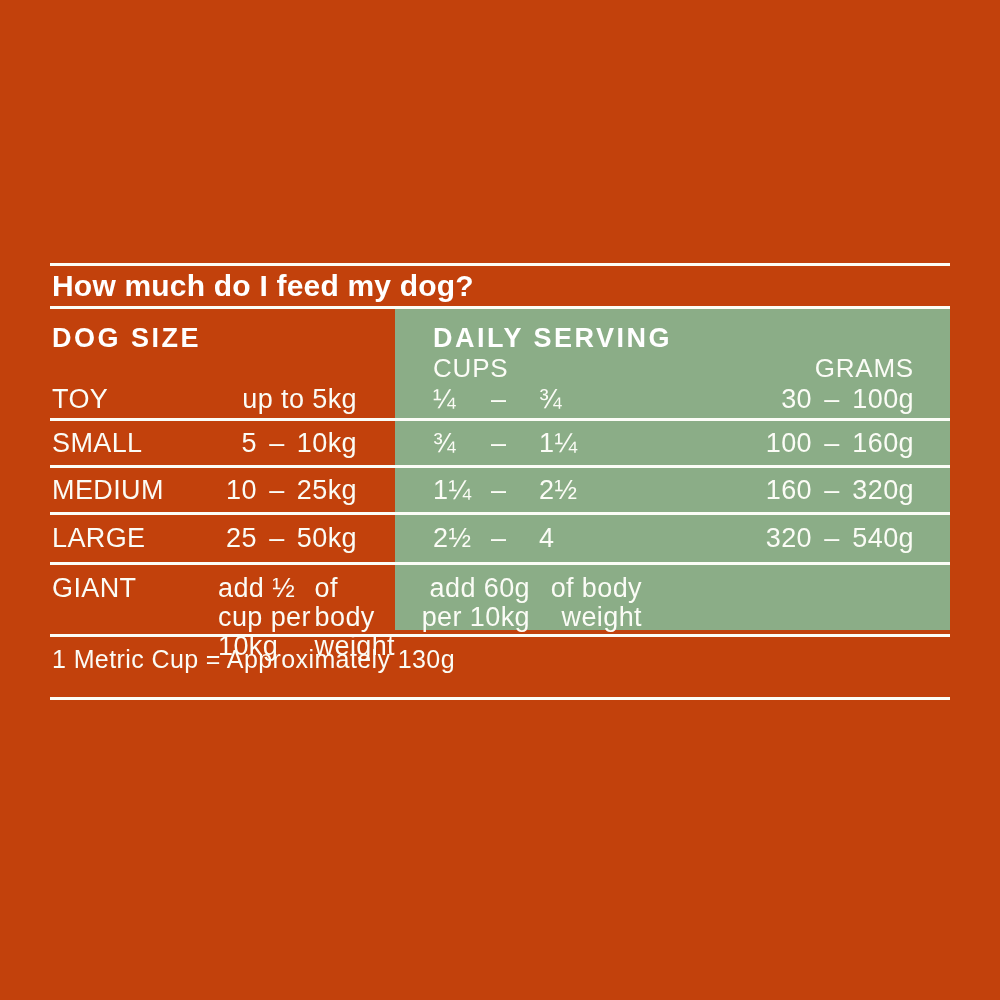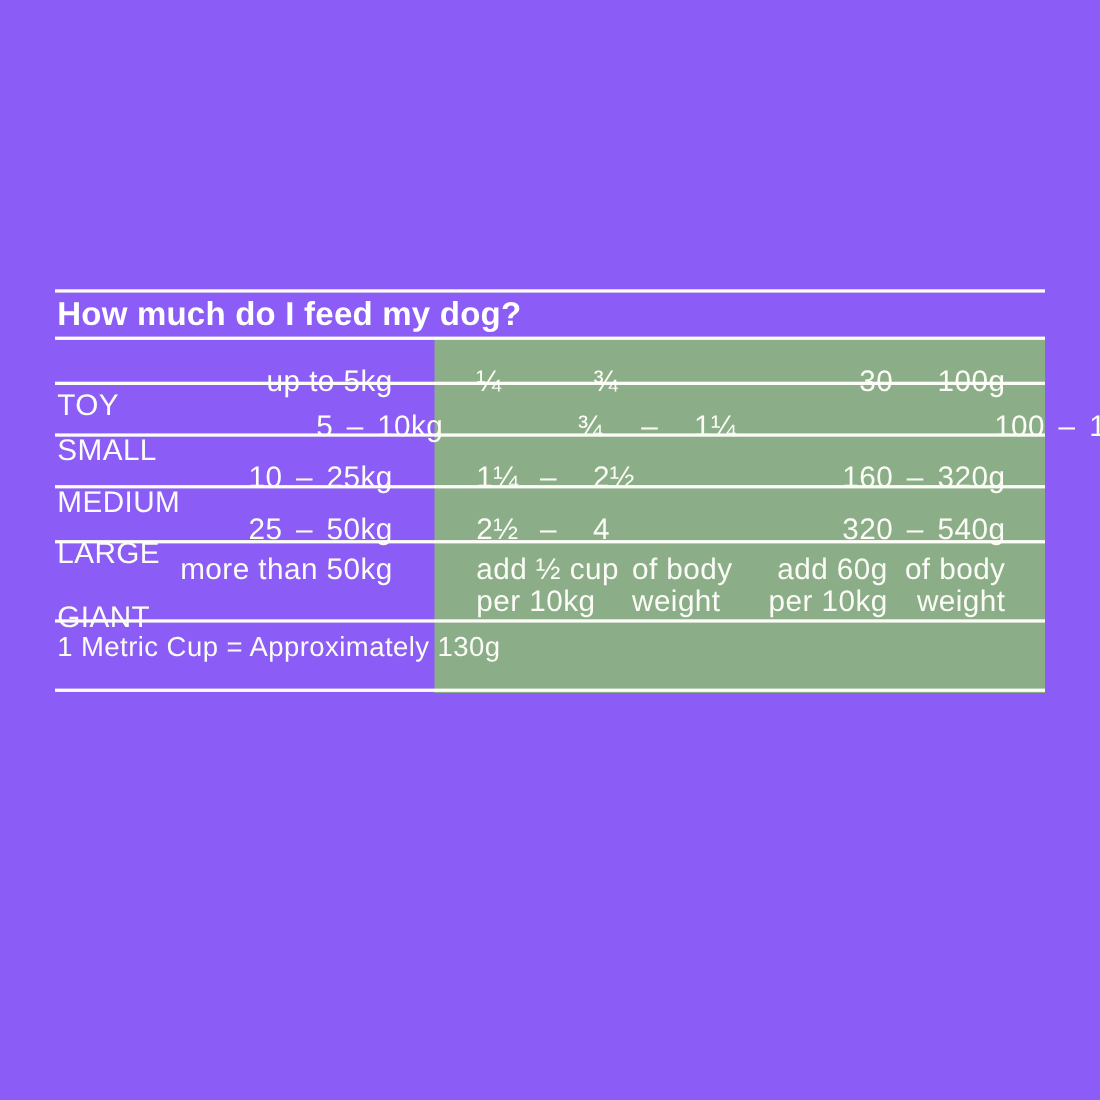--- a/index.html
+++ b/index.html
@@ -8,21 +8,21 @@
     width: 1000px;
     height: 1000px;
     background: #659260;
     font-family: "Liberation Sans", sans-serif;
     overflow: hidden;
   }
   .canvas {
     position: relative;
     width: 1000px;
     height: 1000px;
-    background: #8b5cf6;
+    background: #c2410c;
     text-decoration: underline;
   }
   .sheet {
     position: absolute;
     left: 50px;
     top: 263px;
     width: 900px;
     color: #fbfcf6;
   }
   .rule {
@@ -90,25 +90,25 @@
   .hcell-grams { grid-column: 3; text-align: right; padding-right: 36px; }
   
   .trow {
     display: grid;
     grid-template-columns: 130px 215px 283px 272px;
     align-items: center;
     font-size: 27px;
     letter-spacing: 0.4px;
   }
   .r-toy    { height: 38px; }
-  .r-small  { height: 44px; gap: 46px; }
+  .r-small  { height: 44px; }
   .r-medium { height: 44px; }
   .r-large  { height: 47px; }
   .r-giant  { height: 69px; align-items: flex-start; padding-top: 9px; box-sizing: border-box; height: 69px; }
-  .cell-size { padding-left: 2px; white-space: nowrap; margin-top: 44px; }
+  .cell-size { padding-left: 2px; white-space: nowrap; }
   .cell-weight {
     display: flex;
     justify-content: flex-end;
     align-items: flex-start;
     padding-right: 38px;
     white-space: nowrap;
   }
   .w-lo { text-align: right; }
   .w-dash { width: 40px; text-align: center; }
   .w-hi { min-width: 58px; text-align: right; }
@@ -157,20 +157,30 @@
 
     <div class="title">How much do I feed my dog?</div>
 
     <div class="rule"></div>
 
     <div class="tablewrap">
       <div class="panel"></div>
 
       <div class="content">
 
+        <div class="thead">
+          <div class="hrow1">
+            <div class="hcell-dogsize">DOG SIZE</div>
+            <div class="hcell-daily">DAILY SERVING</div>
+          </div>
+          <div class="hrow2">
+            <div class="hcell-cups">CUPS</div>
+            <div class="hcell-grams">GRAMS</div>
+          </div>
+        </div>
 
         <div class="trow r-toy">
           <div class="cell-size">TOY</div>
           <div class="cell-weight">
             <span>up to 5kg</span>
           </div>
           <div class="cell-cups">
             <span class="c-lo">¼</span>
             <span class="c-dash">–</span>
             <span class="c-hi">¾</span>
@@ -242,23 +252,20 @@
             <span class="g-lo">320</span>
             <span class="g-dash">–</span>
             <span class="g-hi">540g</span>
           </div>
         </div>
 
         <div class="rule"></div>
 
         <div class="trow r-giant">
           <div class="cell-size">GIANT</div>
-          <div class="cell-weight">
-            <span>more than 50kg</span>
-          </div>
           <div class="note note-left">
             <span>add ½ cup per 10kg</span>
             <span>of body weight</span>
           </div>
           <div class="note note-right">
             <span>add 60g per 10kg</span>
             <span>of body weight</span>
           </div>
         </div>
 

